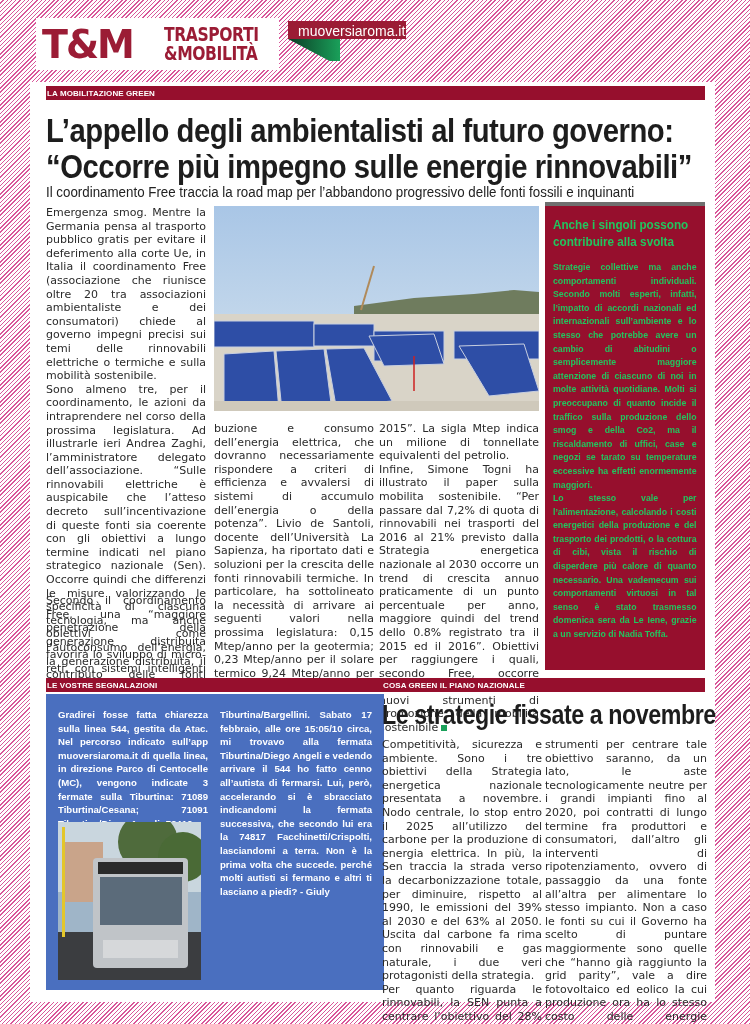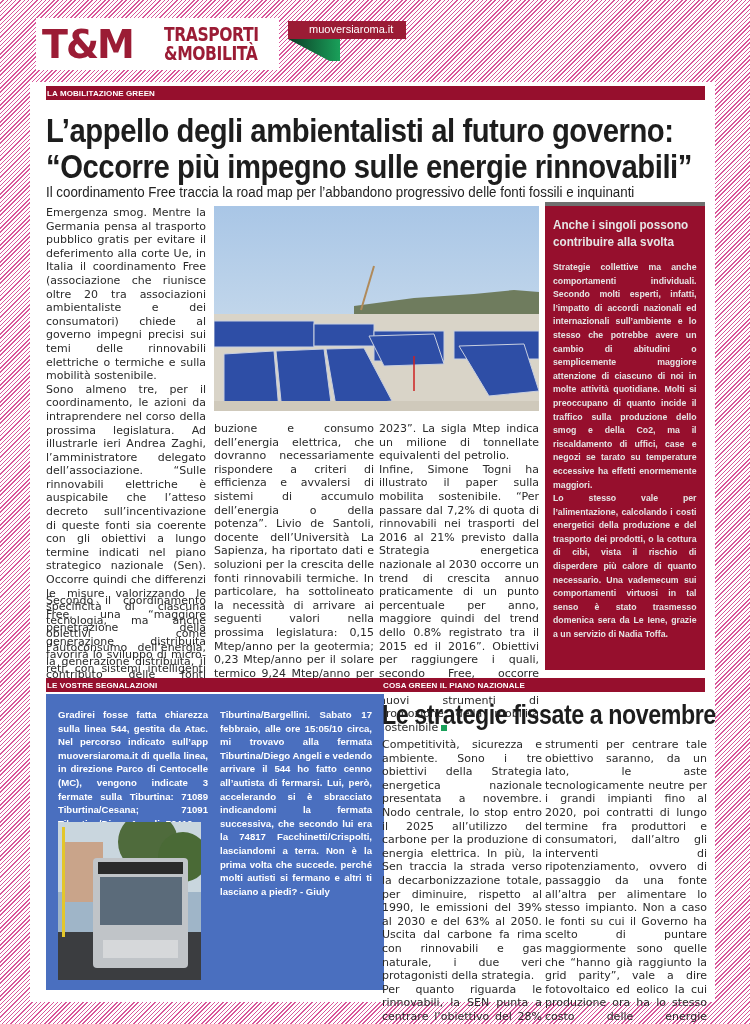--- a/index.html
+++ b/index.html
@@ -15,21 +15,21 @@
     background: #fff; display: flex; align-items: center; padding-left: 6px; justify-content: space-between;
   }
   .logo-tm {
     font-family: "DejaVu Sans", sans-serif; font-weight: bold; font-size: 38px;
     color: #9b1c35; letter-spacing: -2px; line-height: 1; transform: scaleY(1.05);
   }
   .logo-words { margin-left: 21px; color: #9b1c35; font-weight: bold; line-height: 1; font-family: "DejaVu Sans", sans-serif; }
   .logo-words div { font-size: 19px; letter-spacing: -0.5px; transform: scaleX(0.82); transform-origin: left; }
   .site-tag {
     position: absolute; left: 288px; top: 21px; width: 118px; height: 18px;
-    background: #9b1c35; color: #fff; font-size: 11px; padding: 2px 0 0 21px;
+    background: #9b1c35; color: #fff; font-size: 14px; padding: 2px 0 0 10px;
   }
   .site-ribbon {
     position: absolute; left: 288px; top: 39px; width: 52px; height: 22px;
     background: linear-gradient(90deg, #0b3b24, #1aa05a);
     clip-path: polygon(0 0, 100% 0, 100% 100%, 80% 100%);
   }
   .page {
     position: absolute; left: 30px; top: 82px; width: 685px; height: 920px; background: #fff;
   }
   .kicker {
@@ -49,21 +49,21 @@
   .col {
     position: absolute; font-family: "DejaVu Sans", sans-serif; font-size: 11px;
     line-height: 13.6px; color: #2a2a2a; text-align: justify;
   }
   .col p { margin: 0; }
   .photo-solar {
     position: absolute; left: 184px; top: 124px; width: 325px; height: 205px; overflow: hidden;
   }
   .sidebar-box {
     position: absolute; left: 515px; top: 120px; width: 160px; height: 468px;
-    background: #960f2d; border-top: 4px solid #6f6f6f; color: #e5e5e5; padding: 10px 8px;
+    background: #960f2d; border-top: 4px solid #6f6f6f; color: #22c55e; padding: 10px 8px;
   }
   .sidebar-title { font-weight: bold; font-size: 13px; line-height: 17px; transform: scaleX(0.9); transform-origin: left; width: 160px; }
   .sidebar-text {
     margin-top: 10px; font-weight: bold; font-size: 9.5px; line-height: 13.6px; text-align: justify;
     transform: scaleX(0.92); transform-origin: left; width: 156px;
   }
   .sidebar-text p { margin: 0; }
   .letters-box {
     position: absolute; left: 16px; top: 612px; width: 338px; height: 296px; background: #4a6fbf;
     color: #fff;
@@ -136,21 +136,21 @@
       </g>
       <rect x="0" y="195" width="325" height="10" fill="#cfc9bb"></rect>
       <line x1="200" y1="150" x2="200" y2="185" stroke="#c22" stroke-width="1.5"></line>
     </svg>
   </div>
 
   <div class="col" style="left:184px; top:340px; width:160px;">
     <p>buzione e consumo dell’energia elettrica, che dovranno necessariamente rispondere a criteri di efficienza e avvalersi di sistemi di accumulo dell’energia o della potenza”. Livio de Santoli, docente dell’Università La Sapienza, ha riportato dati e soluzioni per la crescita delle fonti rinnovabili termiche. In particolare, ha sottolineato la necessità di arrivare ai seguenti valori nella prossima legislatura: 0,15 Mtep/anno per la geotermia; 0,23 Mtep/anno per il solare termico 9,24 Mtep/anno per le bioenergie 3,07 Mtep/anno per le pompe di calore. Per un totale di 12,69 Mtep/anno al</p>
   </div>
   <div class="col" style="left:349px; top:340px; width:160px;">
-    <p>2023”. La sigla Mtep indica un milione di tonnellate equivalenti del petrolio.</p>
+    <p>2015”. La sigla Mtep indica un milione di tonnellate equivalenti del petrolio.</p>
     <p><span>Infine, Simone Togni ha illustrato il paper sulla mobilita sostenibile. “Per passare dal 7,2% di quota di rinnovabili nei trasporti del 2016 al 21% previsto dalla Strategia energetica nazionale al 2030 occorre un trend di crescita annuo praticamente di un punto percentuale per anno, maggiore quindi del trend dello 0.8% registrato tra il 2015 ed il 2016”. Obiettivi per raggiungere i quali, secondo Free, occorre pianificare fin da subito nuovi strumenti di promozione della mobilità sostenibile</span><span class="end-mark"></span></p>
   </div>
 
   <div class="sidebar-box">
     <div class="sidebar-title">Anche i singoli possono contribuire alla svolta</div>
     <div class="sidebar-text">
       <p>Strategie collettive ma anche comportamenti individuali. Secondo molti esperti, infatti, l’impatto di accordi nazionali ed internazionali sull’ambiente e lo stesso che potrebbe avere un cambio di abitudini o semplicemente maggiore attenzione di ciascuno di noi in molte attività quotidiane. Molti si preoccupano di quanto incide il traffico sulla produzione dello smog e della Co2, ma il riscaldamento di uffici, case e negozi se tarato su temperature eccessive ha effetti enormemente maggiori.</p>
       <p>Lo stesso vale per l’alimentazione, calcolando i costi energetici della produzione e del trasporto dei prodotti, o la cottura di cibi, vista il rischio di disperdere più calore di quanto necessario. Una vademecum sui comportamenti virtuosi in tal senso è stato trasmesso domenica sera da Le Iene, grazie a un servizio di Nadia Toffa.</p>
     </div>
   </div>

